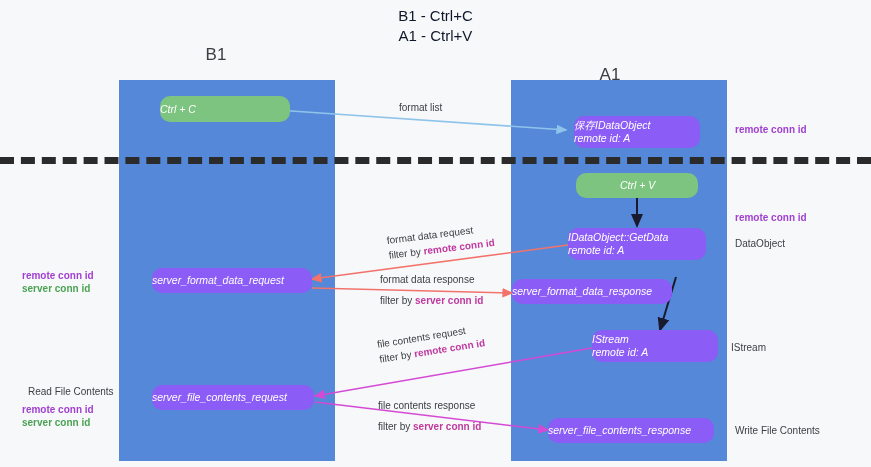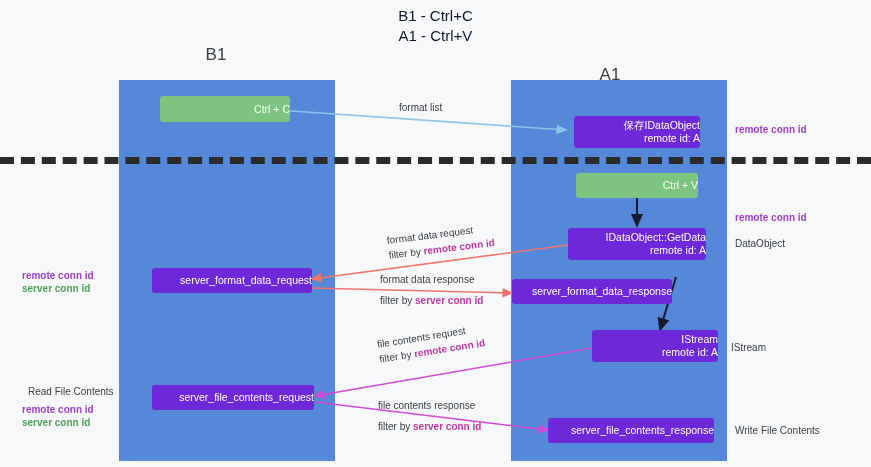--- a/index.html
+++ b/index.html
@@ -32,27 +32,28 @@
 
   
   .divider{
     left:0;top:157px;width:871px;height:0;
     border-top:7px dashed #2b2b2b;
   }
 
   
   .node{
     box-sizing:border-box;
-    display:flex;flex-direction:column;align-items:flex-end;justify-content:center;
+    display:flex;flex-direction:column;align-items:flex-start;justify-content:center;
     color:#ffffff;font-size:10.5px;line-height:13px;text-align:center;
-    border-radius:3px;
+    border-radius:10px;
+    font-style:italic;
   }
   .node .l2{display:block;}
   .green{background:#7cc47f;}
-  .orange{background:#6d28d9;}
+  .orange{background:#8b5cf6;}
 
   
   .elabel{
     font-size:10px;line-height:15px;color:#3c4043;white-space:nowrap;
   }
   .elabel .accent{color:#c0399f;font-weight:bold;}
   .rot-up{transform-origin:left top;}
 
   
   .side{font-size:10px;line-height:14px;white-space:nowrap;}

